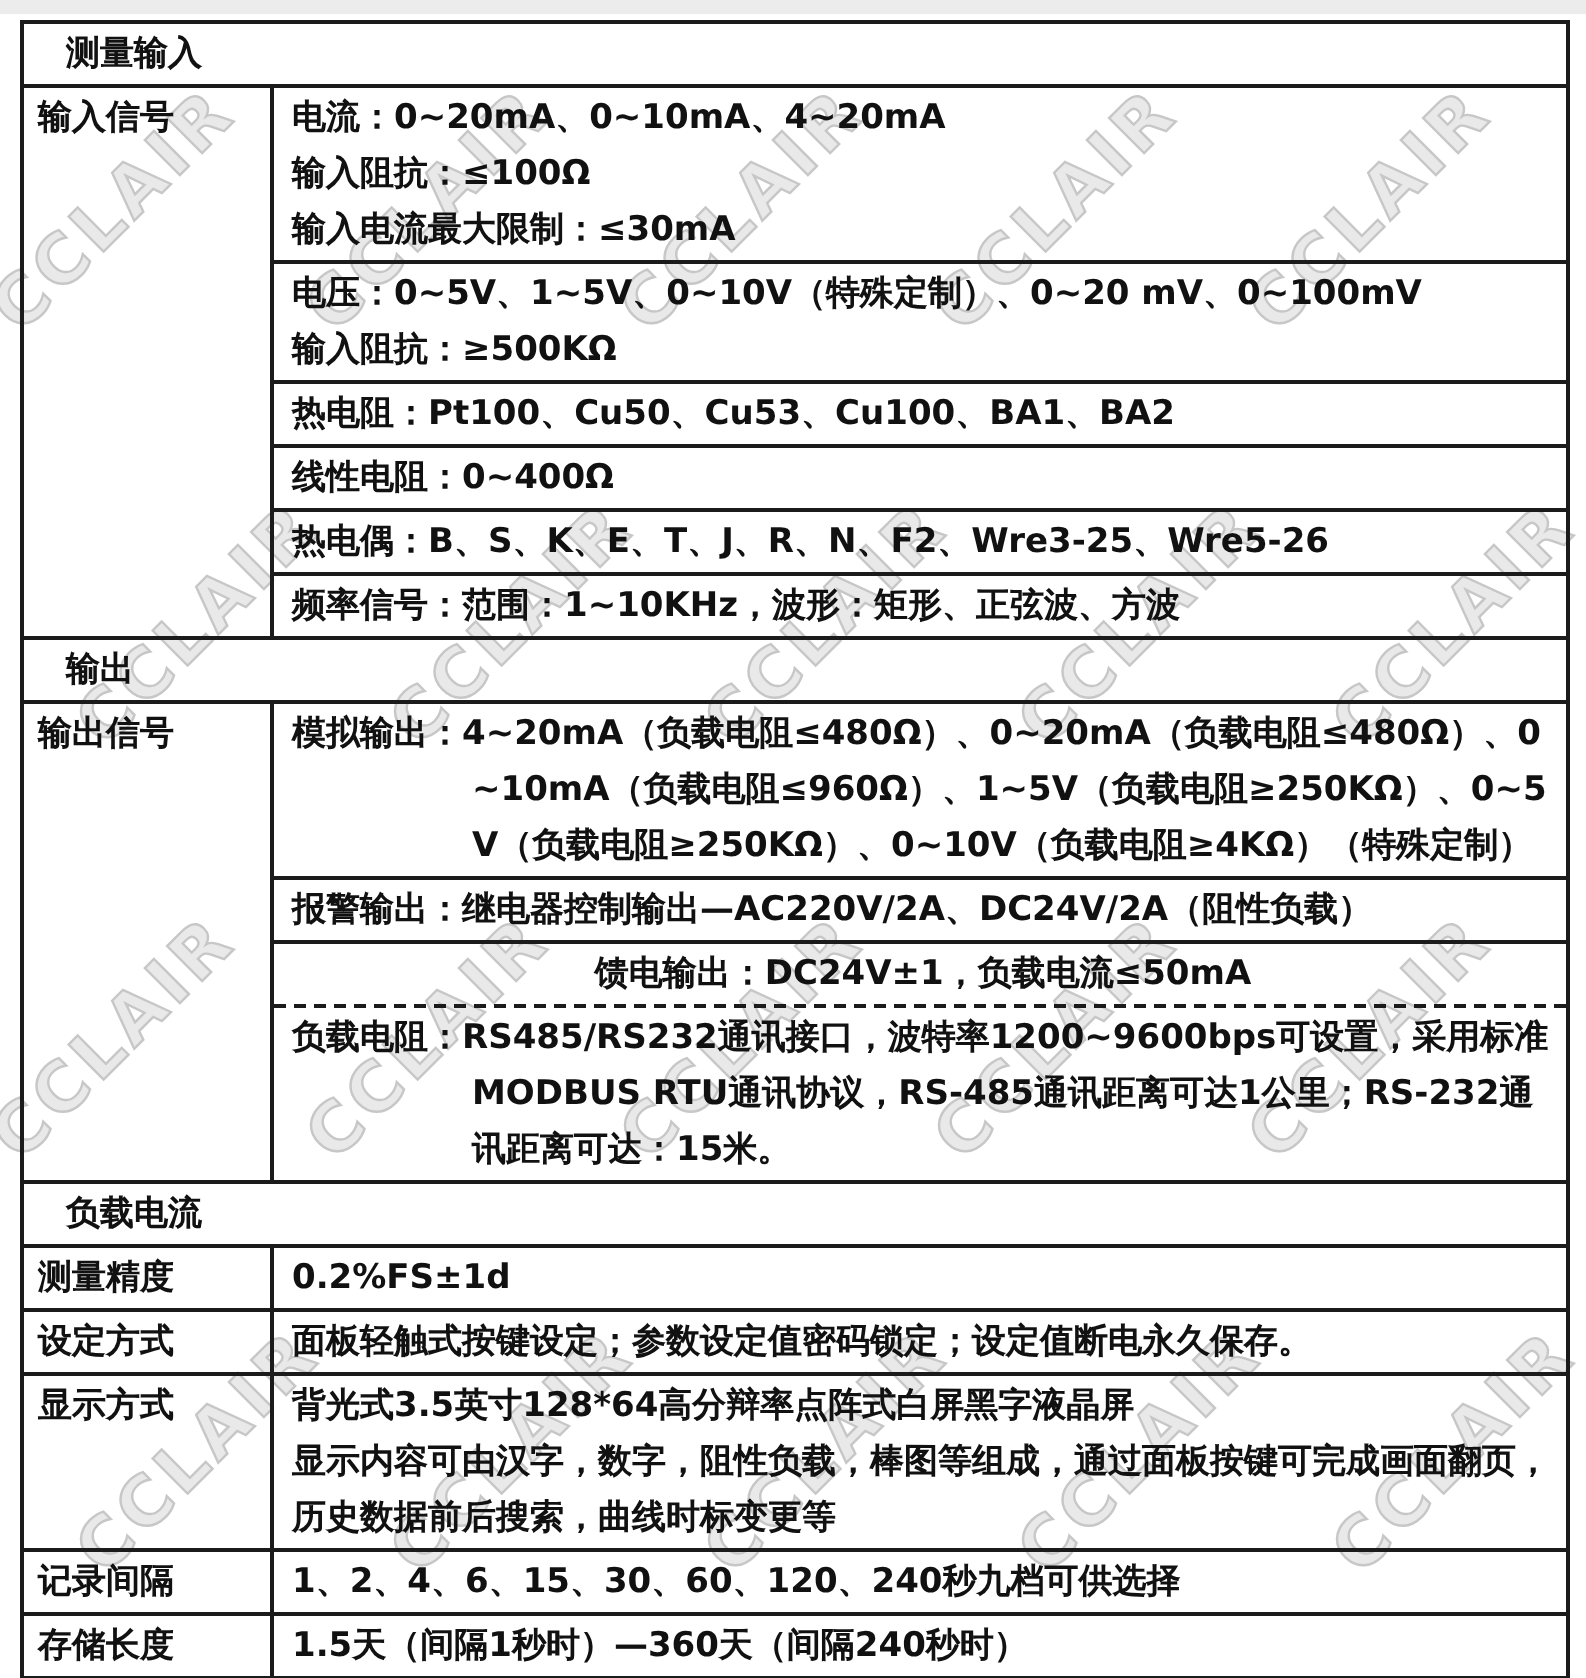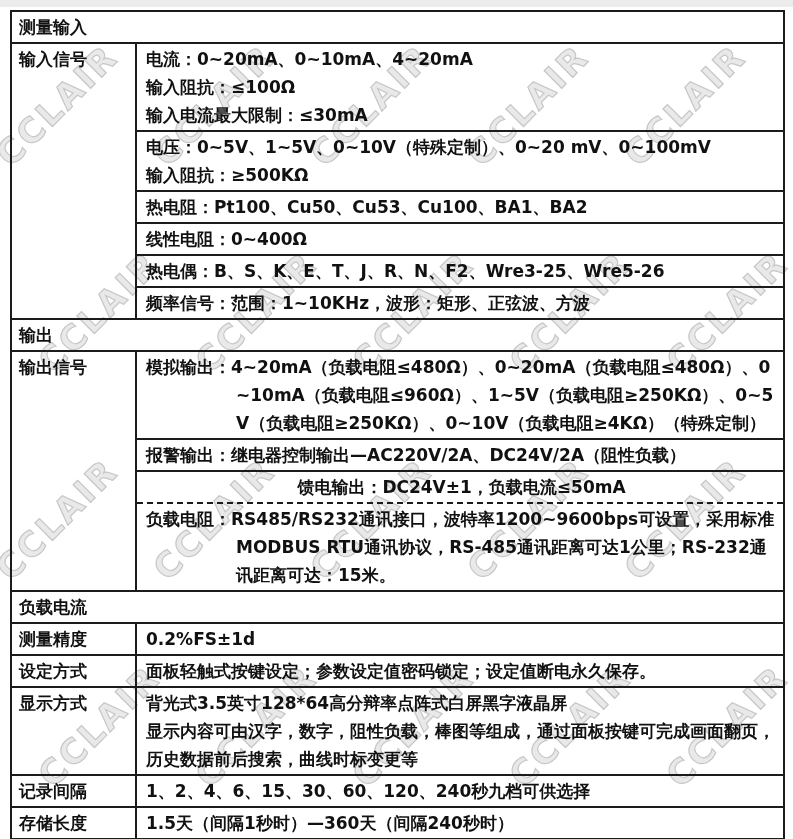--- a/index.html
+++ b/index.html
@@ -56,21 +56,21 @@
     border: 2px solid #1b1b1b;
     font-size: 17px;
     font-weight: bold;
     color: #111111;
     line-height: 28px;
     vertical-align: top;
     padding: 1px 6px 1px 9px;
     word-break: break-all;
     background: transparent;
   }
-  td.sec { padding-left: 7px; }
+  td.sec { padding-left: 21px; }
   td.lbl { padding-left: 7px; padding-right: 16px; }
   .hang {
     padding-left: 90px;
     text-indent: -90px;
   }
   tr.dash-below td.val { border-bottom: 2px dashed #1b1b1b; text-align: center; }
   tr.dash-above td.val { border-top: 2px dashed #1b1b1b; }
 </style>
 </head>
 <body>

